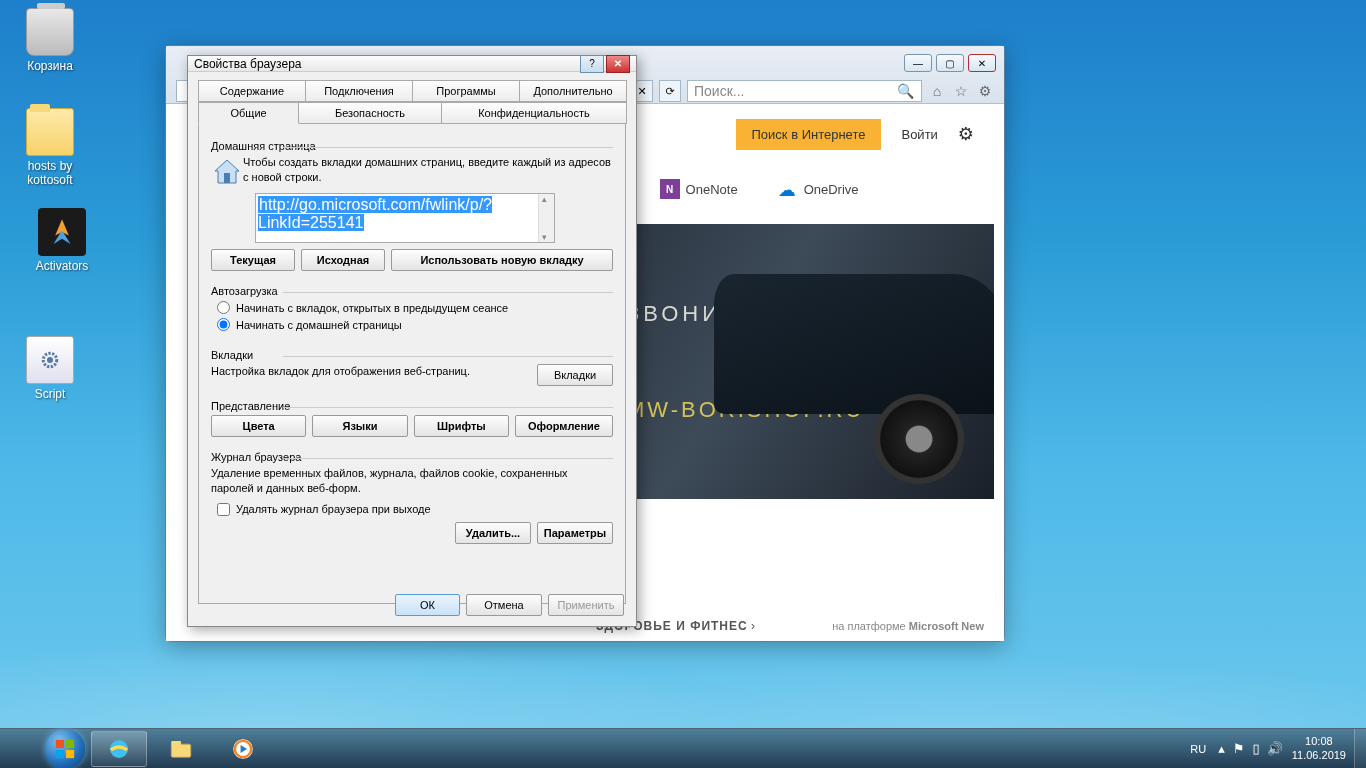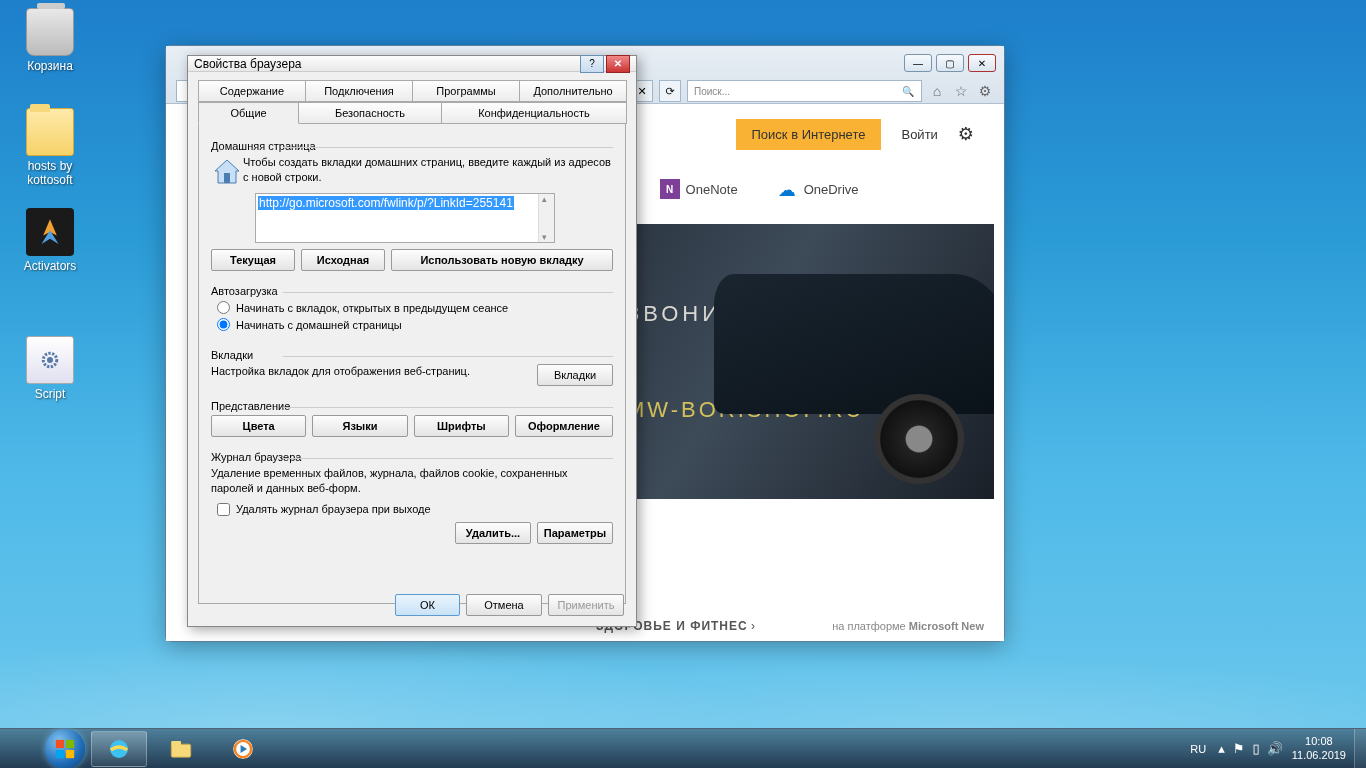--- a/index.html
+++ b/index.html
@@ -21,21 +21,21 @@
 
 .ie-window { position: absolute; left: 165px; top: 45px; width: 840px; height: 597px; background: #fff; border: 1px solid #5a7fa0; border-radius: 6px; box-shadow: 0 5px 25px rgba(0,0,0,0.3); }
 .ie-chrome { height: 58px; background: linear-gradient(#e8eef4,#d9e3ed); border-bottom: 1px solid #b0c0d0; position:relative; }
 .win-controls { position:absolute; right:8px; top:8px; display:flex; gap:4px; }
 .win-btn { width:28px; height:18px; border:1px solid #7a94ab; background:linear-gradient(#f6fafd,#d9e6f0); border-radius:3px; font-size:10px; display:flex; align-items:center; justify-content:center; cursor:default; }
 .win-btn.close { border-color:#b03030; }
 .addr-row { position:absolute; left:10px; top:34px; right:10px; display:flex; align-items:center; gap:6px; }
 .addr-tab { width:235px; height:22px; background:#fff; border:1px solid #a4b7c8; }
 .addr-nav { display:flex; gap:2px; }
 .nav-btn { width:22px; height:22px; border:1px solid #a4b7c8; background:#eef4f9; display:flex; align-items:center; justify-content:center; font-size:11px; }
-.search-box { flex:1; height:22px; border:1px solid #a4b7c8; background:#fff; padding:0 6px; font-size:10px; color:#888; display:flex; align-items:center; }
+.search-box { flex:1; height:22px; border:1px solid #a4b7c8; background:#fff; padding:0 6px; font-size:14px; color:#888; display:flex; align-items:center; }
 .ie-icons { display:flex; gap:6px; }
 .ie-icons span { width:18px; height:18px; display:flex; align-items:center; justify-content:center; color:#666; font-size:14px; }
 
 .ie-content { position:absolute; top:58px; left:0; right:0; bottom:0; background:#fff; overflow:hidden; }
 .msn-top { height:60px; display:flex; align-items:center; justify-content:flex-end; gap:20px; padding:0 30px; border-bottom:0; }
 .msn-search-btn { background:#f9b233; color:#333; padding:8px 16px; font-size:13px; border:none; }
 .msn-login { font-size:13px; color:#333; }
 .msn-gear { font-size:18px; color:#333; }
 .msn-services { height:50px; display:flex; align-items:center; gap:40px; padding-left:430px; font-size:13px; color:#444; }
 .msn-services .svc { display:flex; align-items:center; gap:6px; }
@@ -69,21 +69,21 @@
 .tab { flex:1; height:22px; background:linear-gradient(#fdfdfd,#ececec); border:1px solid #aaa; font-size:11px; display:flex; align-items:center; justify-content:center; cursor:default; margin-right:-1px; }
 .tab.active { background:#f0f0f0; border-bottom-color:#f0f0f0; position:relative; z-index:2; }
 .tab-body { border:1px solid #aaa; border-top:none; background:#f0f0f0; padding:10px 12px 12px; height:480px; position:relative; }
 
 .group-label { font-size:11px; color:#000; margin:6px 0 3px; position:relative; }
 .group-label::after { content:""; position:absolute; left:calc(100% - 330px); right:0; top:7px; height:1px; background:#ccc; }
 fieldset { border:none; margin-bottom:8px; }
 .home-row { display:flex; align-items:flex-start; }
 .home-icon { width:32px; height:32px; flex-shrink:0; }
 .home-desc { font-size:11px; line-height:1.4; flex:1; }
-.home-url { margin:6px 0 6px 44px; width:300px; height:50px; border:1px solid #aaa; background:#fff; font-size:12px; padding:2px; position:relative; }
+.home-url { margin:6px 0 6px 44px; width:300px; height:50px; border:1px solid #aaa; background:#fff; font-size:16px; padding:2px; position:relative; }
 .home-url .sel { background:#3399ff; color:#fff; padding:0 1px; }
 .home-url .scroll { position:absolute; right:0; top:0; bottom:0; width:16px; background:#f0f0f0; border-left:1px solid #ddd; }
 .home-url .scroll::before { content:"▴"; position:absolute; top:0; left:3px; font-size:9px; color:#888; }
 .home-url .scroll::after { content:"▾"; position:absolute; bottom:0; left:3px; font-size:9px; color:#888; }
 
 .btn-row { display:flex; gap:6px; margin-left:0;font-weight:bold; }
 .btn { height:22px; padding:0 12px; font-size:11px; background:linear-gradient(#fdfdfd,#e4e4e4); border:1px solid #999; border-radius:2px; cursor:default; display:flex; align-items:center; justify-content:center; }
 .btn.wide { flex:1; }
 
 .radio-row, .check-row { display:flex; align-items:center; gap:6px; font-size:11px; margin:4px 0 4px 6px; }
@@ -114,21 +114,21 @@
 <div class="wave"></div>
 
 <div class="desktop-icon trash" style="left:12px; top:8px;">
   <div class="ico"></div>
   <div>Корзина</div>
 </div>
 <div class="desktop-icon folder" style="left:12px; top:108px;">
   <div class="ico"></div>
   <div>hosts by kottosoft</div>
 </div>
-<div class="desktop-icon activators" style="left:12px; top:208px;">
+<div class="desktop-icon activators" style="left:24px; top:208px;">
   <div class="ico">
     <svg viewBox="0 0 40 40">
         <path d="M20 5 L12 24 L20 20 L28 24 Z" fill="#f0a030"></path>
         <path d="M20 18 L10 34 L20 28 L30 34 Z" fill="#50a0e0"></path>
       </svg>
   </div>
   <div>Activators</div>
 </div>
 <div class="desktop-icon script" style="left:12px; top:336px;">
   <div class="ico">

